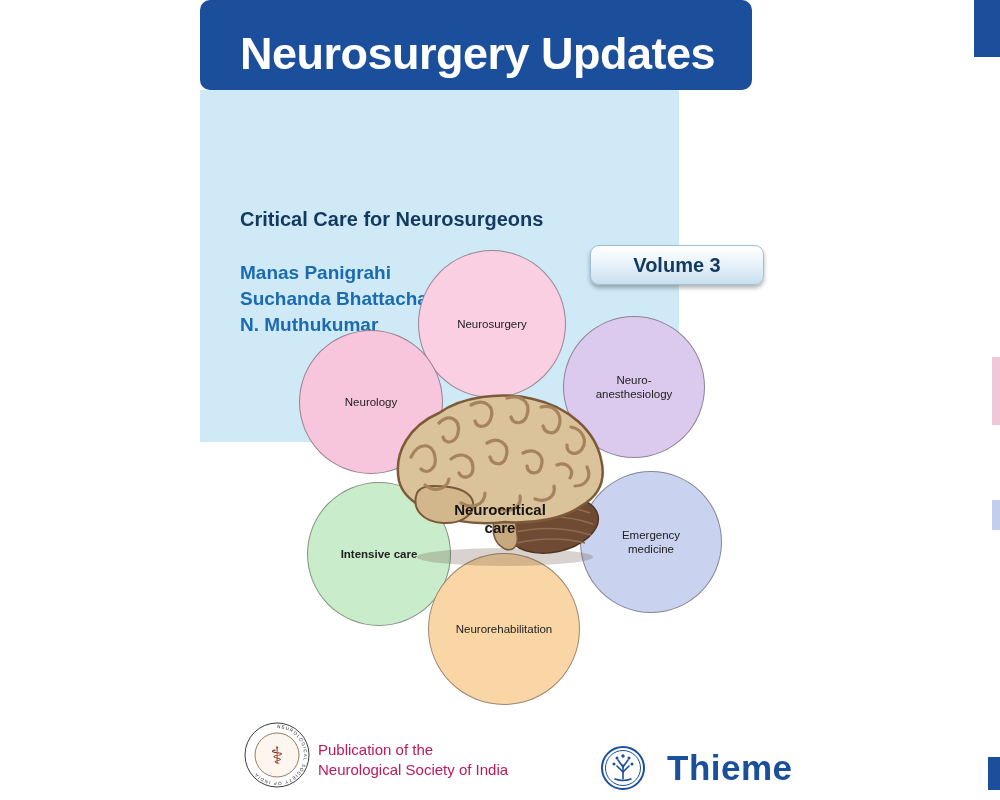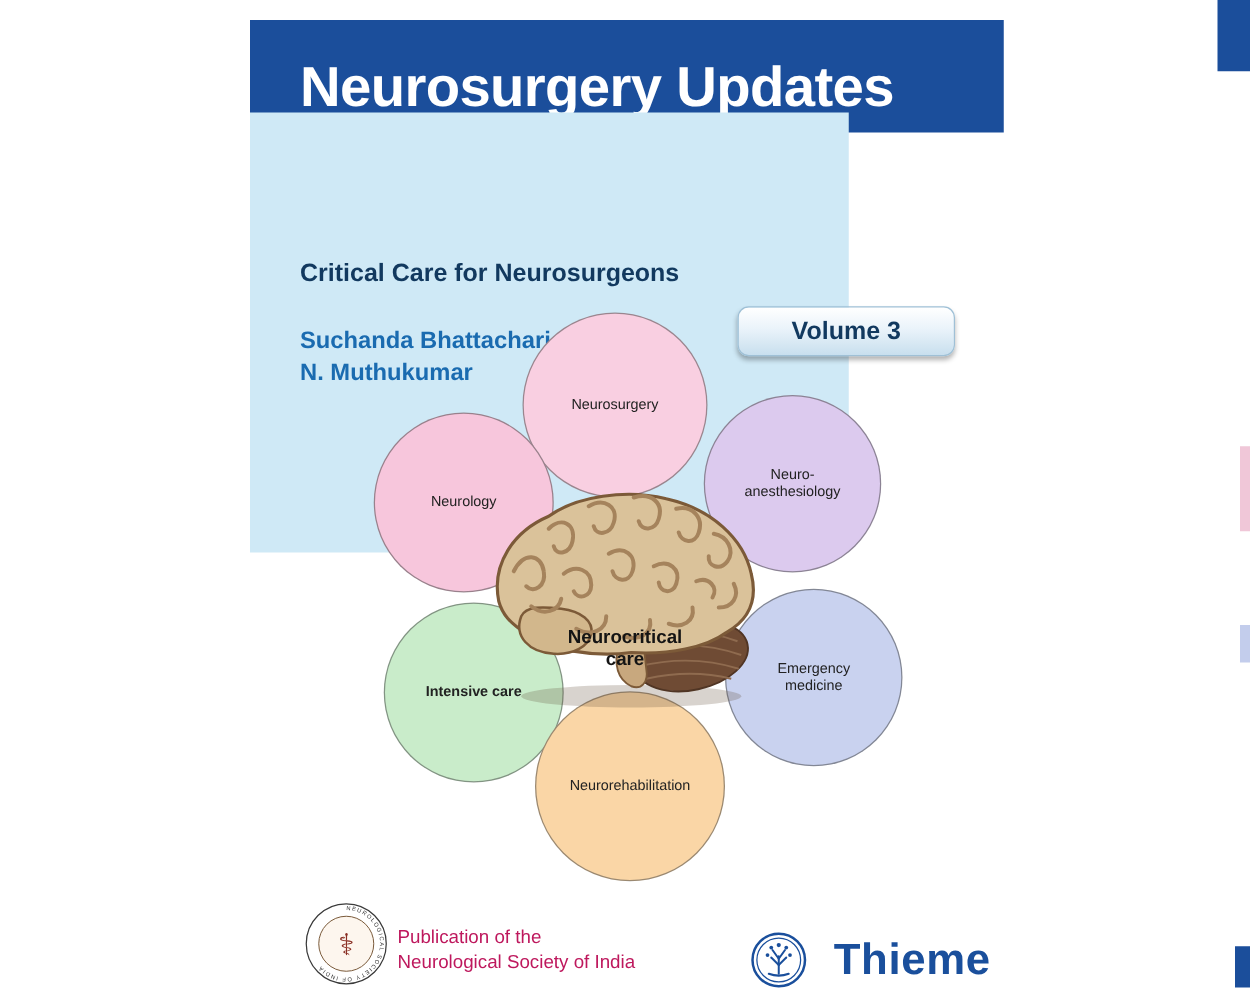--- a/index.html
+++ b/index.html
@@ -1,21 +1,21 @@
 <!DOCTYPE html>
 <html><head>
 <meta charset="utf-8">
 <style>
   html,body{margin:0;padding:0;background:#fff;}
   .canvas{
     position:relative;width:1000px;height:800px;overflow:hidden;
     background:#ffffff;font-family:"Liberation Sans",sans-serif;
   }
   .cover{position:absolute;left:200px;top:0;width:597px;height:800px;background:#ffffff;}
-  .header-band{position:absolute;left:0;top:16px;width:603px;height:90px;background:#1b4e9b;}
+  .header-band{position:absolute;left:0;top:0;width:552px;height:90px;background:#1b4e9b;border-radius:10px;}
   .light-band{position:absolute;left:0;top:90px;width:479px;height:352px;background:#cfe9f6;}
   .book-title{
     position:absolute;left:40px;top:-6px;width:560px;
     font-size:45px;font-weight:bold;color:#ffffff;line-height:60px;letter-spacing:-0.5px;
   }
   .subtitle{
     position:absolute;left:40px;top:118px;
     font-size:20px;font-weight:bold;color:#12395f;
   }
   .authors{position:absolute;left:40px;top:170px;font-size:19px;font-weight:bold;color:#1a6bb0;line-height:26px;}
@@ -65,20 +65,21 @@
 <div class="canvas">
   <div class="cover">
 
     <div class="header-band" style="background-color: rgb(27, 78, 155);">
       <h1 class="book-title">Neurosurgery Updates</h1>
     </div>
 
     <div class="light-band" style="background-color: rgb(207, 233, 246);">
       <div class="subtitle">Critical Care for Neurosurgeons</div>
       <div class="authors">
+        <div>Manas Panigrahi</div>
         <div>Suchanda Bhattacharjee</div>
         <div>N. Muthukumar</div>
       </div>
       <div class="volume-badge">Volume 3</div>
     </div>
 
     <div class="circle c-anesthesiology" style="background-color: rgb(220, 202, 238);">
       <span class="lbl-anesthesiology">Neuro-anesthesiology</span>
     </div>
     <div class="circle c-neurosurgery" style="background-color: rgb(249, 207, 225);">

